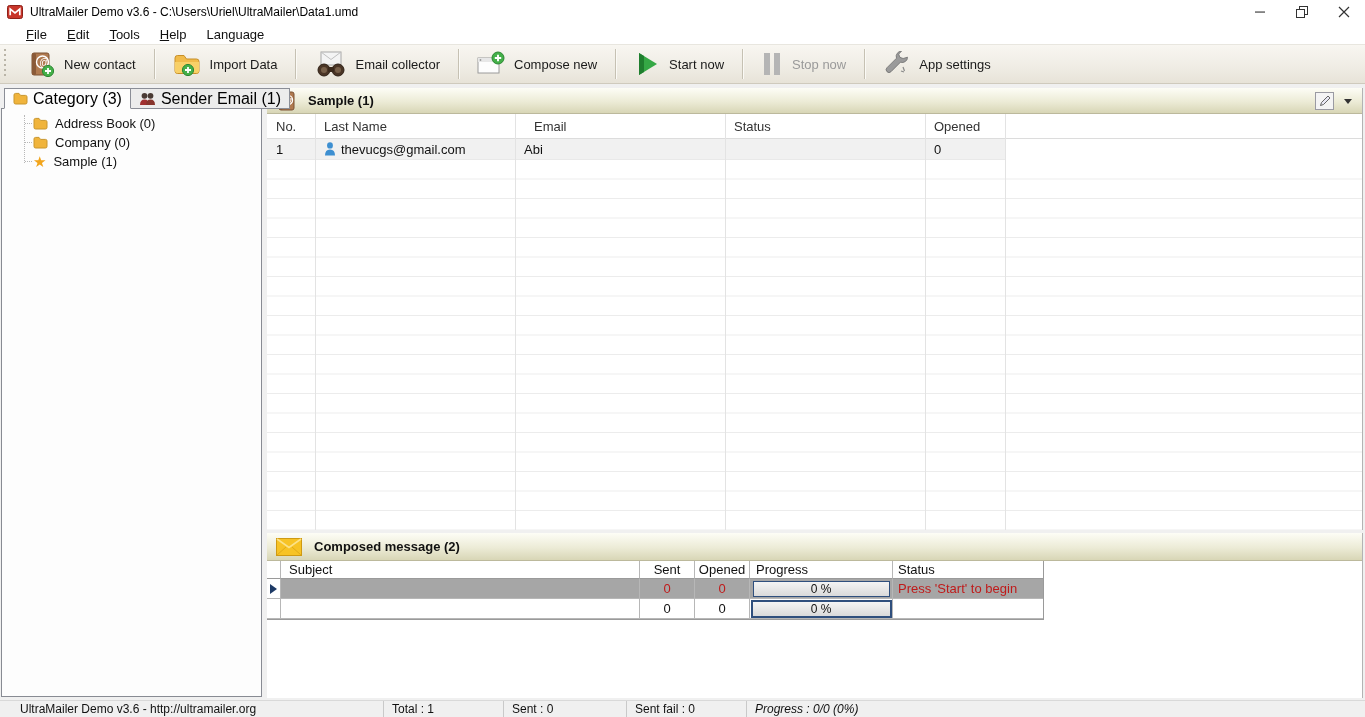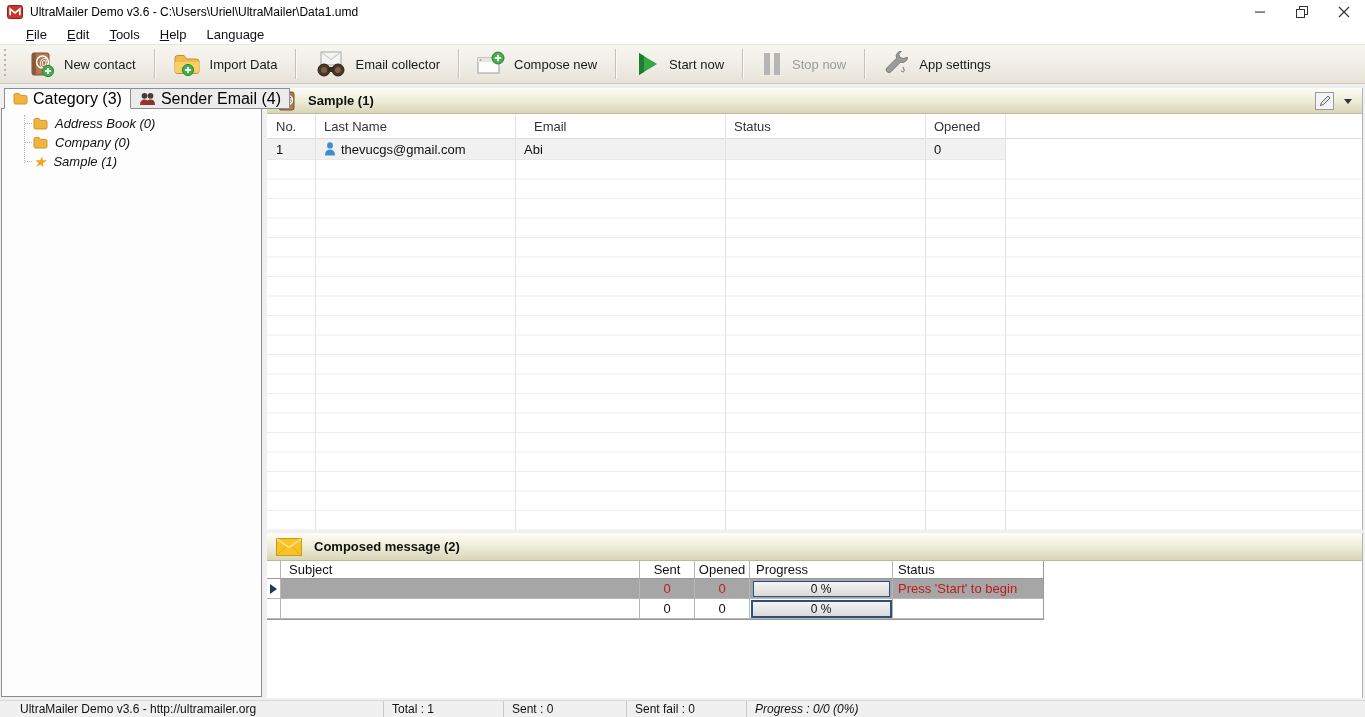--- a/index.html
+++ b/index.html
@@ -34,21 +34,21 @@
 
   
   .side-tabs { position:absolute; left:4px; top:88px; height:21px; display:flex; z-index:3; }
   .side-tab { display:flex; align-items:center; gap:5px; padding:0 8px; font-size:16px; border:1px solid #8b8e97; height:21px; }
   .side-tab.active { background:#fdfdfd; border-bottom:1px solid #fdfdfd; }
   .side-tab.inactive { background:#ececec; border-left:none; }
   .tree-panel { position:absolute; left:1px; top:108px; width:261px; height:589px; background:#fdfdfd; border:1px solid #888b93; }
   .tree-vline { position:absolute; left:22px; top:6px; height:48px; border-left:1px dotted #b8b8b8; }
   .tree-item { position:relative; display:flex; align-items:center; gap:7px; height:19px; padding-left:31px; font-size:13px; color:#111; margin-top:0; }
   .tree-item::before { content:""; position:absolute; left:23px; top:9px; width:7px; border-top:1px dotted #b8b8b8; }
-  .tree { padding-top:5px;font-style:italic; }
+  .tree { padding-top:5px; }
   .star-glyph { color:#f2a51c; font-size:15px; line-height:12px; }
 
   
   .panel-hdr { height:26px; background:linear-gradient(180deg,#fdfdf6 0%,#ecebd6 55%,#d8d6b6 100%);
     border-bottom:1px solid #bcb99c; display:flex; align-items:center; position:relative; }
   .panel-hdr .ph-title { font-size:13px; font-weight:bold; color:#111; margin-left:12px; }
 
   
   .main-panel { position:absolute; left:267px; top:88px; width:1096px; height:442px; background:#ffffff; border-right:1px solid #b3b3b3; }
   .edit-btn { position:absolute; right:28px; top:4px; width:19px; height:18px; background:#f4f4f4; border:1px solid #9a9aa2; display:flex; align-items:center; justify-content:center; }
@@ -235,21 +235,21 @@
       </svg>
       <span>Category (3)</span>
     </div>
     <div class="side-tab inactive">
       <svg width="17" height="14" viewBox="0 0 17 14">
         <circle cx="5.5" cy="3.8" r="2.9" fill="#4a3b35"></circle>
         <circle cx="11.5" cy="3.8" r="2.9" fill="#4a3b35"></circle>
         <path d="M1 13 q0-5.5 4.5-5.5 t4.5 5.5z" fill="#a03030"></path>
         <path d="M7 13 q0-5.5 4.5-5.5 t4.5 5.5z" fill="#87342c"></path>
       </svg>
-      <span>Sender Email (4)</span>
+      <span>Sender Email (1)</span>
     </div>
   </div>
 
   <div class="tree-panel">
     <div class="tree-vline"></div>
     <div class="tree">
       <div class="tree-item">
         <svg width="15" height="13" viewBox="0 0 15 13">
           <path d="M1 3 q0-1.6 1.6-1.6 h3.4 l1.5 2 h5 q1.5 0 1.5 1.5 v5.5 q0 1.6 -1.6 1.6 h-9.8 q-1.6 0-1.6-1.6z" fill="#f0b43c" stroke="#c9962d"></path>
         </svg>

